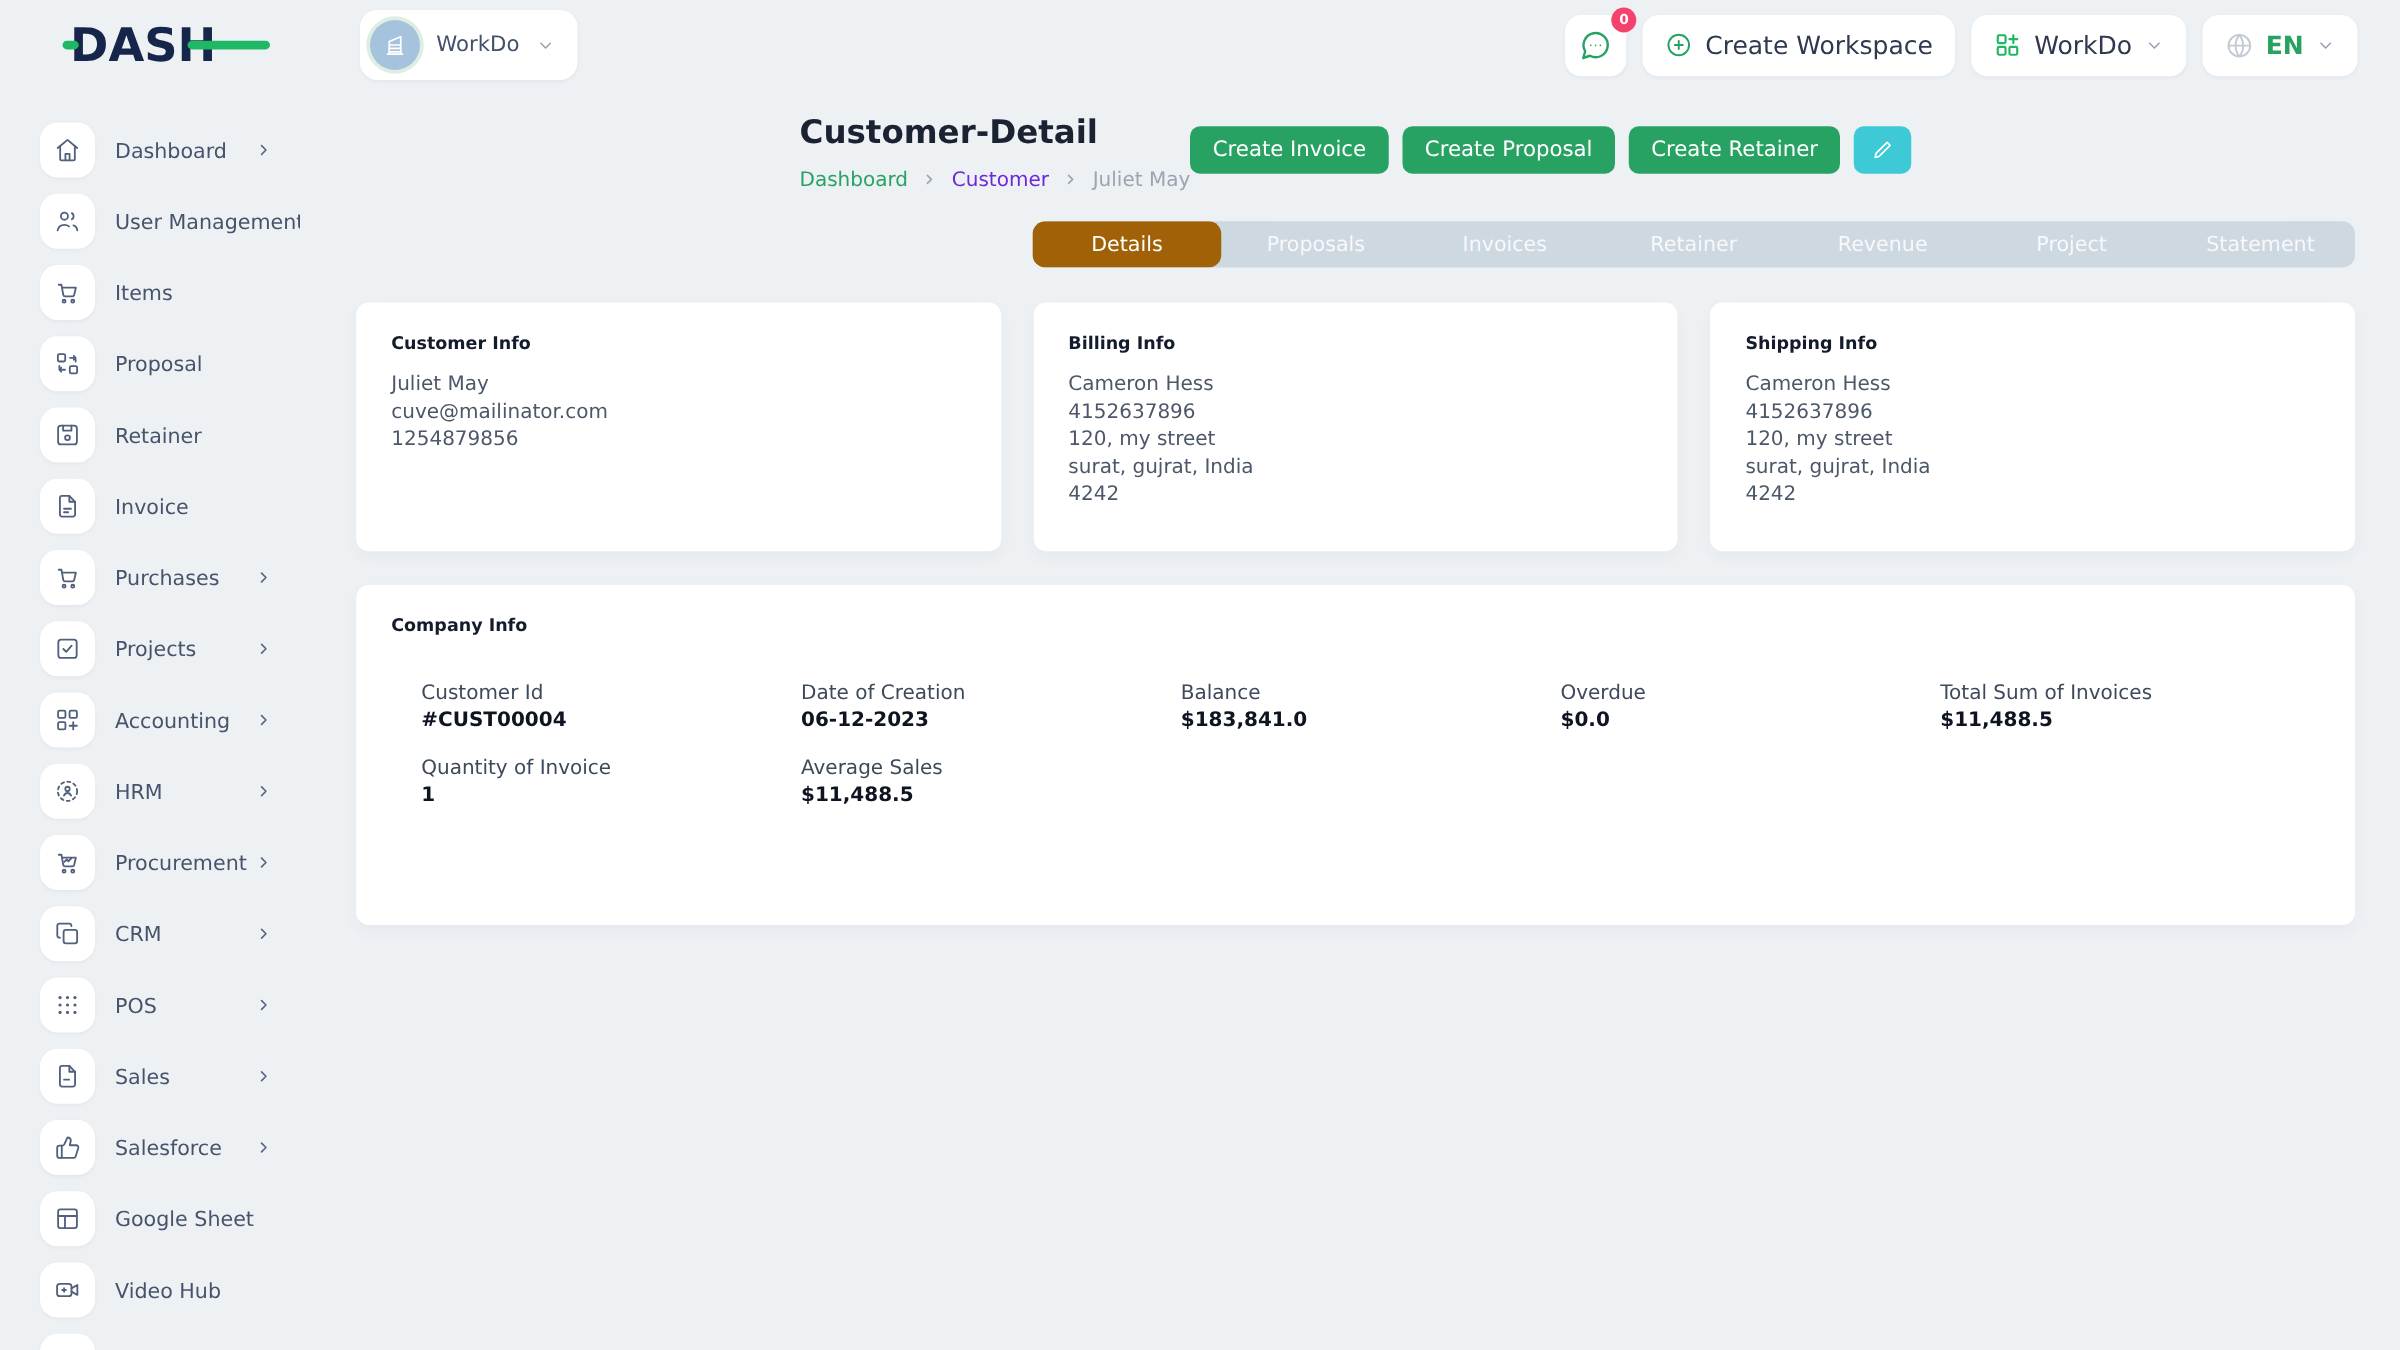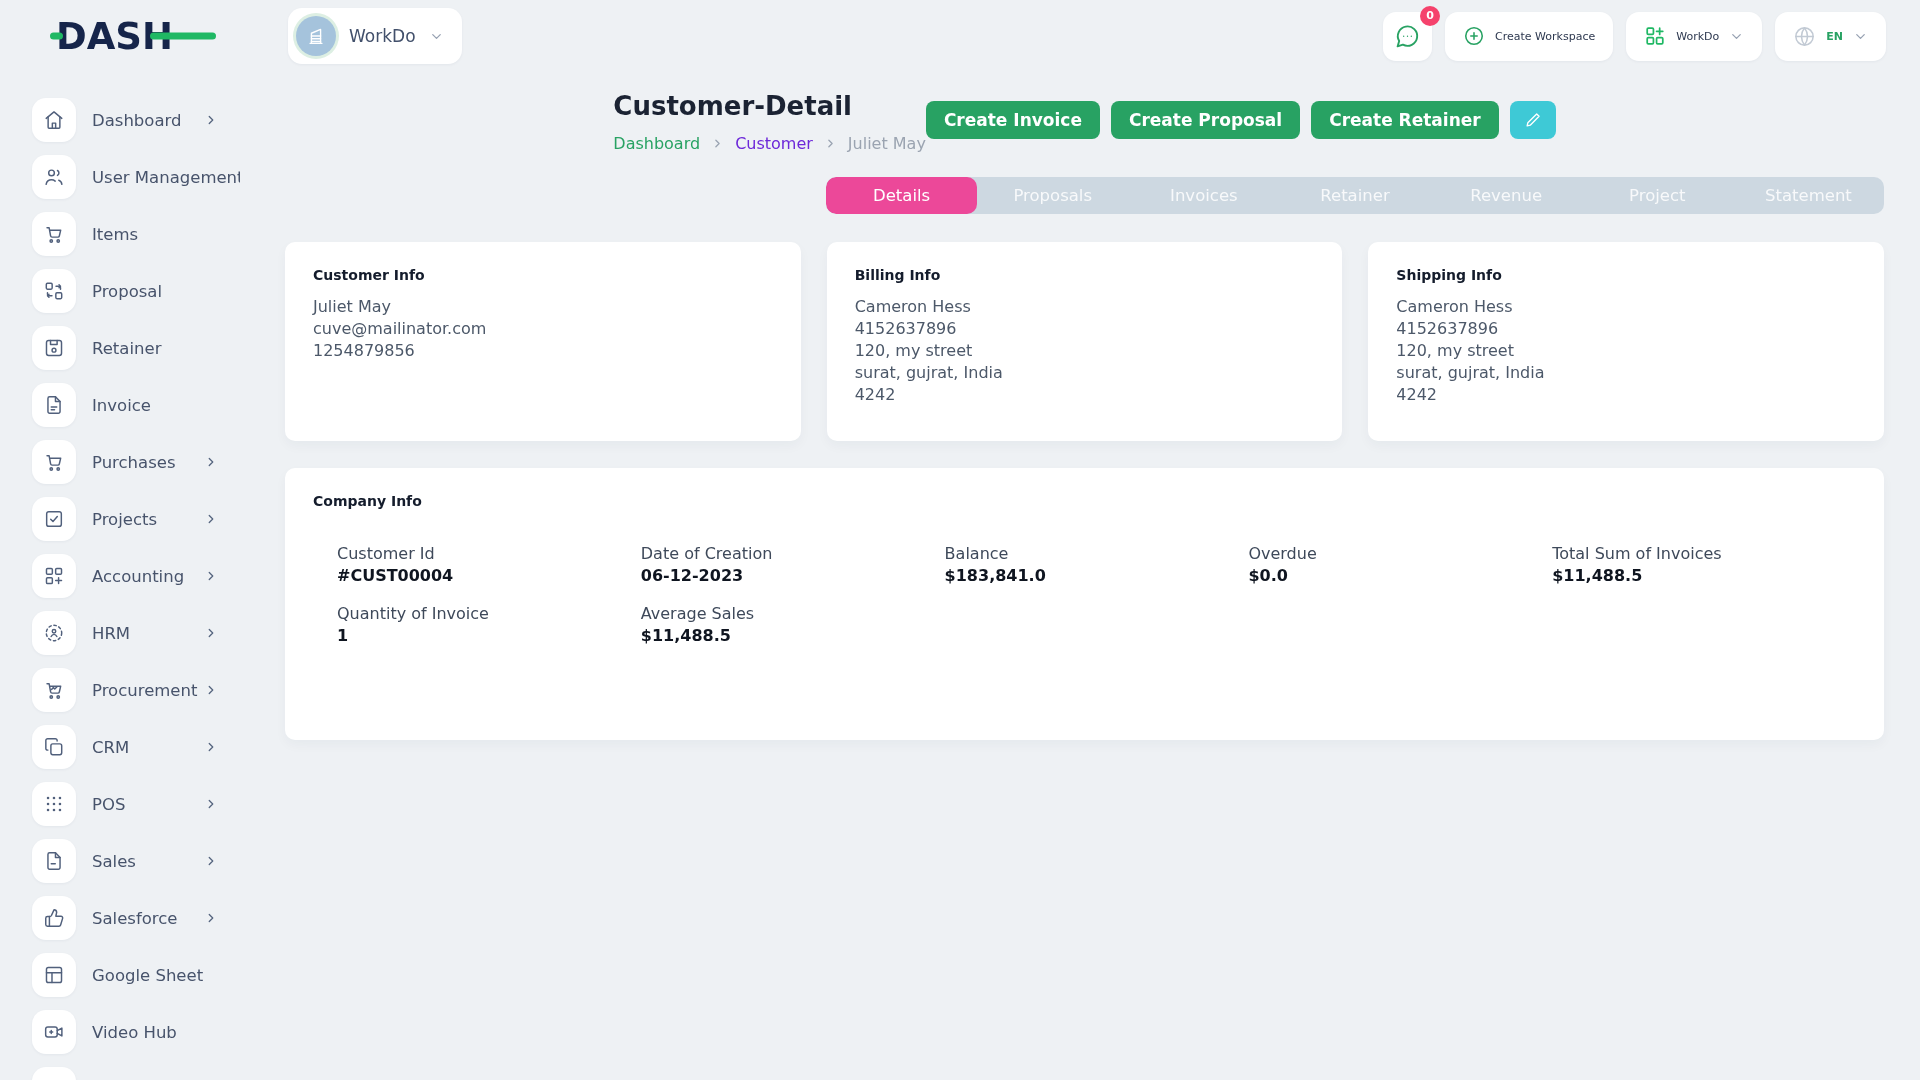--- a/index.html
+++ b/index.html
@@ -32,21 +32,21 @@
 
   .topbar-right { margin-left:auto; display:flex; align-items:center; gap:13px; }
   .icon-btn { position:relative; width:49px; height:49px; border-radius:13px; background:#fff;
               display:flex; align-items:center; justify-content:center;
               box-shadow:0 1px 3px rgba(25,39,70,.05); cursor:pointer; }
   .badge { position:absolute; top:-6px; right:-8px; min-width:20px; height:20px; padding:0 5px;
            background:#f5426c; border-radius:10px; color:#fff; font-size:11px; font-weight:700;
            display:flex; align-items:center; justify-content:center; }
   .pill { background:#fff; border-radius:13px; height:49px; display:flex; align-items:center;
           gap:10px; padding:0 18px; box-shadow:0 1px 3px rgba(25,39,70,.05);
-          font-size:11px; color:#2e3950; cursor:pointer; }
+          font-size:20px; color:#2e3950; cursor:pointer; }
   .lang-en { color:#28a263; font-weight:600; }
 
   
   .sidebar { position:absolute; top:72px; left:0; bottom:0; width:240px;
              padding-top:26px; overflow:hidden; }
   .side-item { display:flex; align-items:center; height:44px; margin:0 8px 13px 32px; cursor:pointer; }
   .tile { width:44px; height:44px; border-radius:14px; background:#fff; flex:0 0 44px;
           display:flex; align-items:center; justify-content:center;
           box-shadow:0 1px 3px rgba(25,39,70,.05); }
   .side-label { margin-left:16px; font-size:16.5px; color:#47536b; flex:1; white-space:nowrap; }
@@ -58,29 +58,29 @@
   .page-head { display:flex; justify-content:center; align-items:flex-start; }
   .page-title { font-size:26px; font-weight:700; color:#1b2333; line-height:1.15; }
   .breadcrumb { margin-top:12px; display:flex; align-items:center; gap:11px; font-size:16px; }
   .crumb-link { color:#28a263; cursor:pointer; }
   .crumb-mid { color:#6d28d9; cursor:pointer; }
   .crumb-cur { color:#9ba4b1; }
 
   .actions { display:flex; gap:11px; margin-top:9px; }
   .btn-green { background:#28a263; color:#fff; font-size:17px; height:38px; border-radius:8px;
                padding:0 18px; display:flex; align-items:center; cursor:pointer; border:none;
-               font-family:inherit;font-weight:bold; }
+               font-family:inherit; }
   .btn-edit { background:#3ec9d6; width:46px; height:38px; border-radius:8px;
               display:flex; align-items:center; justify-content:center; cursor:pointer; border:none; }
 
   .tabs { margin-left:auto; margin-top:24px; width:1058px; height:37px; background:#cdd8e1;
           border-radius:10px; display:flex; overflow:hidden; }
   .tab { flex:1; display:flex; align-items:center; justify-content:center;
          font-size:16.5px; color:rgba(255,255,255,.85); cursor:pointer; }
-  .tab.active { background:#ec4899; color:#fff; border-radius:10px; }
+  .tab.active { background:#a16207; color:#fff; border-radius:10px; }
 
   .cards-row { margin-top:28px; display:grid; grid-template-columns:repeat(3,1fr); gap:26px; }
   .card { background:#fff; border-radius:10px; padding:25px 28px;
           box-shadow:0 5px 12px rgba(30,45,80,.04); }
   .info-card { height:199px; }
   .card-title { font-size:14px; font-weight:700; color:#141c2c; margin-bottom:13px; }
   .card-line { font-size:16px; color:#4c5869; line-height:21px; margin-bottom:1px; }
 
   .company-card { margin-top:27px; height:272px; }
   .company-grid { margin-top:35px; padding-left:24px; display:grid;

